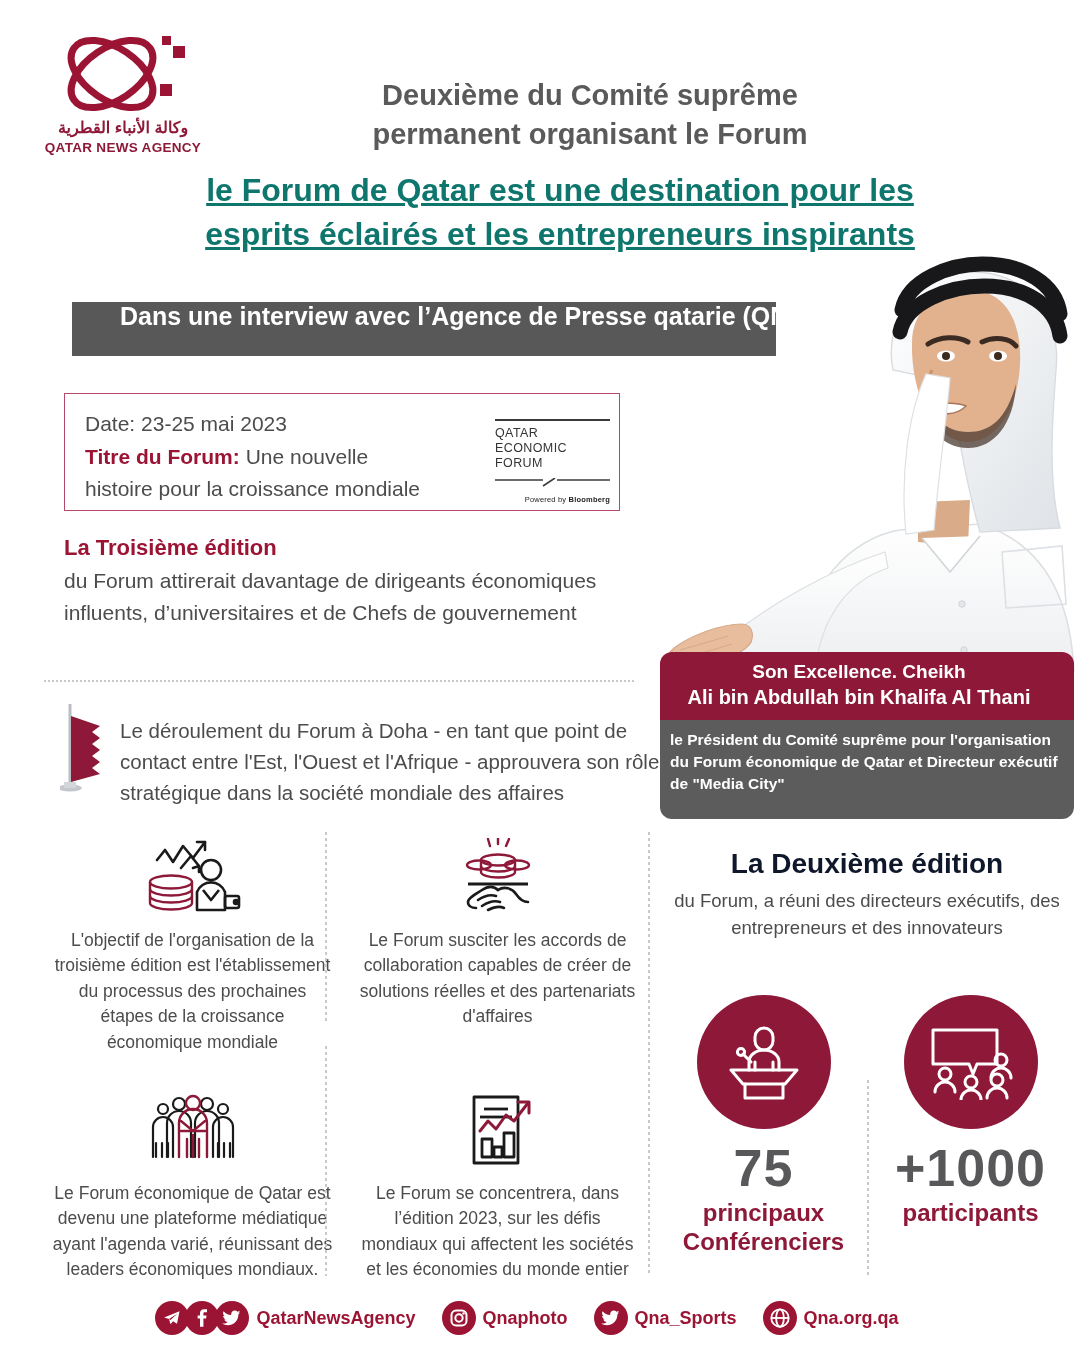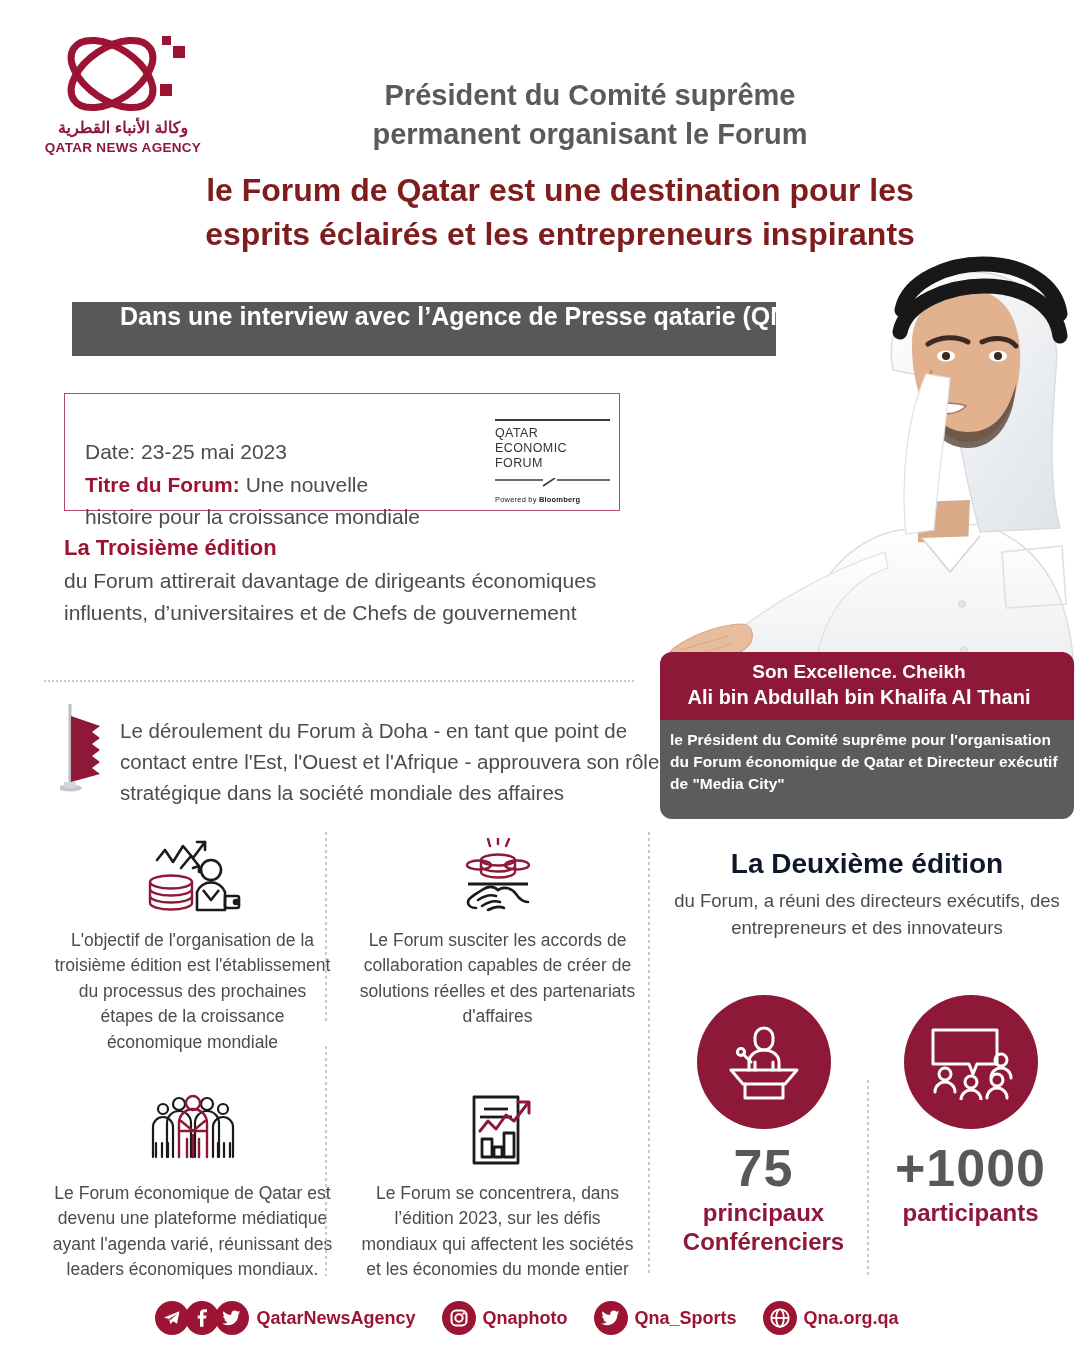--- a/index.html
+++ b/index.html
@@ -17,40 +17,40 @@
   .qna-logo { position:absolute; left:42px; top:26px; width:160px; height:140px; }
   .qna-logo svg { display:block; }
   .logo-ar { position:absolute; left:42px; top:118px; width:162px; text-align:center;
              font-size:16px; color:#8E1838; font-weight:700; direction:rtl; letter-spacing:0px;}
   .logo-en { position:absolute; left:42px; top:140px; width:162px; text-align:center;
              font-size:13.5px; color:#8E1838; font-weight:700; letter-spacing:0.3px;}
 
   .kicker { position:absolute; left:210px; top:76px; width:760px; text-align:center;
             color:#5a5a5a; font-size:29px; font-weight:700; line-height:1.35; }
   .headline { position:absolute; left:120px; top:168px; width:880px; text-align:center;
-              color:#7f1d1d; font-size:32px; font-weight:700; line-height:1.38; }
+              color:#0f766e; font-size:32px; font-weight:700; line-height:1.38;text-decoration:underline; }
 
   
   .photo-wrap { position:absolute; right:0px; top:252px; width:430px; height:420px; overflow:hidden; }
 
   
   .banner { position:absolute; left:72px; top:302px; width:704px; height:54px;
             background:#585858; display:flex; align-items:flex-start; }
   .banner span { color:#fff; font-size:25px; font-weight:700; margin-left:48px; white-space:nowrap;}
 
   
   .datecard { position:absolute; left:64px; top:393px; width:556px; height:118px;
               border:1.5px solid #B4496A; background:#fff; }
   .datecard-text { position:absolute; left:20px; top:14px; width:400px;
-                   font-size:21px; line-height:1.55; color:#4c4c4c;margin-top:28px; }
+                   font-size:21px; line-height:1.55; color:#4c4c4c; }
   .datecard-text .crimson { color:#9C1434; font-weight:700; }
   .qef-logo { position:absolute; left:430px; top:25px; width:115px; height:75px; }
   .qef-rule { height:1.6px; background:#3a3a3a; width:100%; }
   .qef-name { font-size:12.5px; line-height:1.2; color:#333; letter-spacing:0.4px; margin:5px 0 3px 0;}
-  .qef-pb { font-size:7.5px; color:#222; letter-spacing:0.2px; margin-top:3px;}
+  .qef-pb { font-size:7.5px; color:#222; letter-spacing:0.2px; margin-top:3px;text-align:right;}
   .qef-pb b { font-weight:700; }
 
   
   .third { position:absolute; left:64px; top:535px; width:600px; }
   .third h3 { color:#9C1434; font-size:22px; font-weight:700; margin-bottom:4px; }
   .third p { color:#4c4c4c; font-size:21px; line-height:1.52; }
 
   .dotted-h { position:absolute; left:44px; top:680px; width:590px;
               border-top:2px dotted #c8c8c8; }
 
@@ -115,21 +115,21 @@
         </g>
         <rect x="120" y="10" width="9" height="9" fill="#9C1434"></rect>
         <rect x="131" y="20" width="12" height="12" fill="#9C1434"></rect>
         <rect x="118" y="58" width="12" height="12" fill="#9C1434"></rect>
       </svg>
     </div>
     <div class="logo-ar">وكالة الأنباء القطرية</div>
     <div class="logo-en">QATAR NEWS AGENCY</div>
 
     <div class="kicker">
-      <div>Président du Comité suprême</div>
+      <div>Deuxième du Comité suprême</div>
       <div>permanent organisant le Forum</div>
     </div>
 
     <div class="headline">
       <div>le Forum de Qatar est une destination pour les</div>
       <div>esprits éclairés et les entrepreneurs inspirants</div>
     </div>
   </div>
 
   <div class="photo-wrap">

